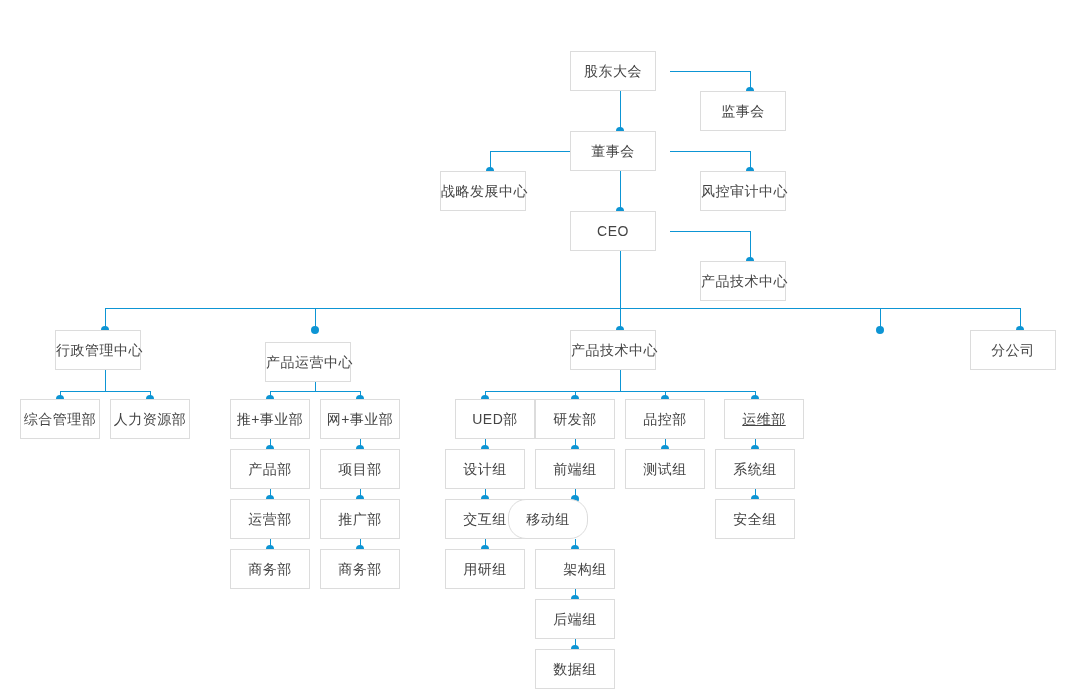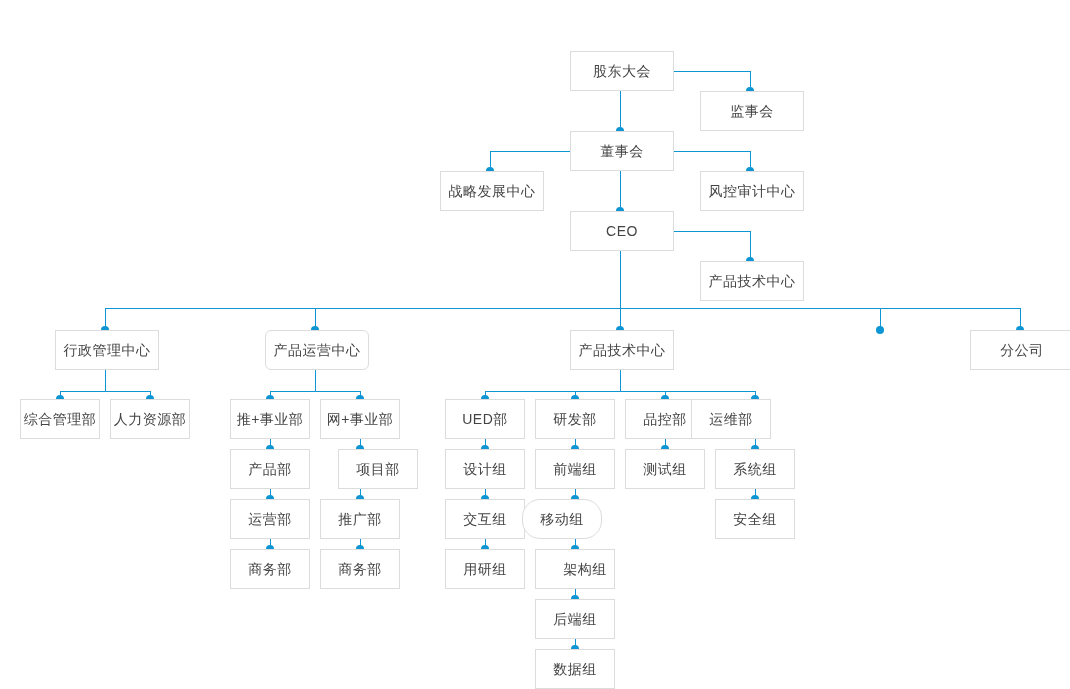--- a/index.html
+++ b/index.html
@@ -23,21 +23,21 @@
     height: 40px;
     border: 1px solid #dcdcdc;
     background: #ffffff;
     color: #444444;
     font-size: 14px;
     line-height: 38px;
     text-align: center;
     white-space: nowrap;
     letter-spacing: 0.5px;
   }
-  .node.w100 { width: 104px; }
+  .node.w100 { width: 86px; }
   .node.w80  { width: 80px;  }
   
   .seg {
     position: absolute;
     background: #0d95d4;
   }
   .seg.v { width: 1px; }
   .seg.h { height: 1px; }
   .dot {
     position: absolute;
@@ -166,49 +166,49 @@
     <div class="node w100" style="left:700px; top:91px;">监事会</div>
     <div class="node w100" style="left:570px; top:131px;">董事会</div>
 
     <div class="node w100" style="left:440px; top:171px;">战略发展中心</div>
     <div class="node w100" style="left:700px; top:171px;">风控审计中心</div>
     <div class="node w100" style="left:570px; top:211px;">CEO</div>
 
     <div class="node w100" style="left:700px; top:261px;">产品技术中心</div>
 
     <div class="node w100" style="left:55px; top:330px;">行政管理中心</div>
-    <div class="node w100" style="left:265px; top:330px;border-radius:6px;">产品运营中心</div>
+    <div class="node w100" style="left:265px; top:342px;">产品运营中心</div>
     <div class="node w100" style="left:570px; top:330px;">产品技术中心</div>
     <div class="node w100" style="left:970px; top:330px;">分公司</div>
 
     <div class="node w80" style="left:20px; top:399px;">综合管理部</div>
     <div class="node w80" style="left:110px; top:399px;">人力资源部</div>
 
     <div class="node w80" style="left:230px; top:399px;">推+事业部</div>
     <div class="node w80" style="left:230px; top:449px;">产品部</div>
     <div class="node w80" style="left:230px; top:499px;">运营部</div>
     <div class="node w80" style="left:230px; top:549px;">商务部</div>
 
     <div class="node w80" style="left:320px; top:399px;">网+事业部</div>
-    <div class="node w80" style="left:320px; top:449px;margin-left:18px;">项目部</div>
+    <div class="node w80" style="left:320px; top:449px;">项目部</div>
     <div class="node w80" style="left:320px; top:499px;">推广部</div>
     <div class="node w80" style="left:320px; top:549px;">商务部</div>
 
-    <div class="node w80" style="left:445px; top:399px;">UED部</div>
+    <div class="node w80" style="left:455px; top:399px;">UED部</div>
     <div class="node w80" style="left:445px; top:449px;">设计组</div>
     <div class="node w80" style="left:445px; top:499px;">交互组</div>
     <div class="node w80" style="left:445px; top:549px;">用研组</div>
 
     <div class="node w80" style="left:535px; top:399px;">研发部</div>
     <div class="node w80" style="left:535px; top:449px;">前端组</div>
-    <div class="node w80" style="left:522px; top:499px;border-radius:18px;">移动组</div>
+    <div class="node w80" style="left:508px; top:499px;border-radius:18px;">移动组</div>
     <div class="node w80" style="left:535px; top:549px;padding-left:20px;">架构组</div>
     <div class="node w80" style="left:535px; top:599px;">后端组</div>
     <div class="node w80" style="left:535px; top:649px;">数据组</div>
 
     <div class="node w80" style="left:625px; top:399px;">品控部</div>
     <div class="node w80" style="left:625px; top:449px;">测试组</div>
 
-    <div class="node w80" style="left:691px; top:399px;">运维部</div>
+    <div class="node w80" style="left:724px; top:399px;text-decoration:underline;">运维部</div>
     <div class="node w80" style="left:715px; top:449px;">系统组</div>
     <div class="node w80" style="left:715px; top:499px;">安全组</div>
   </div>
 </div>
 
 </body></html>

